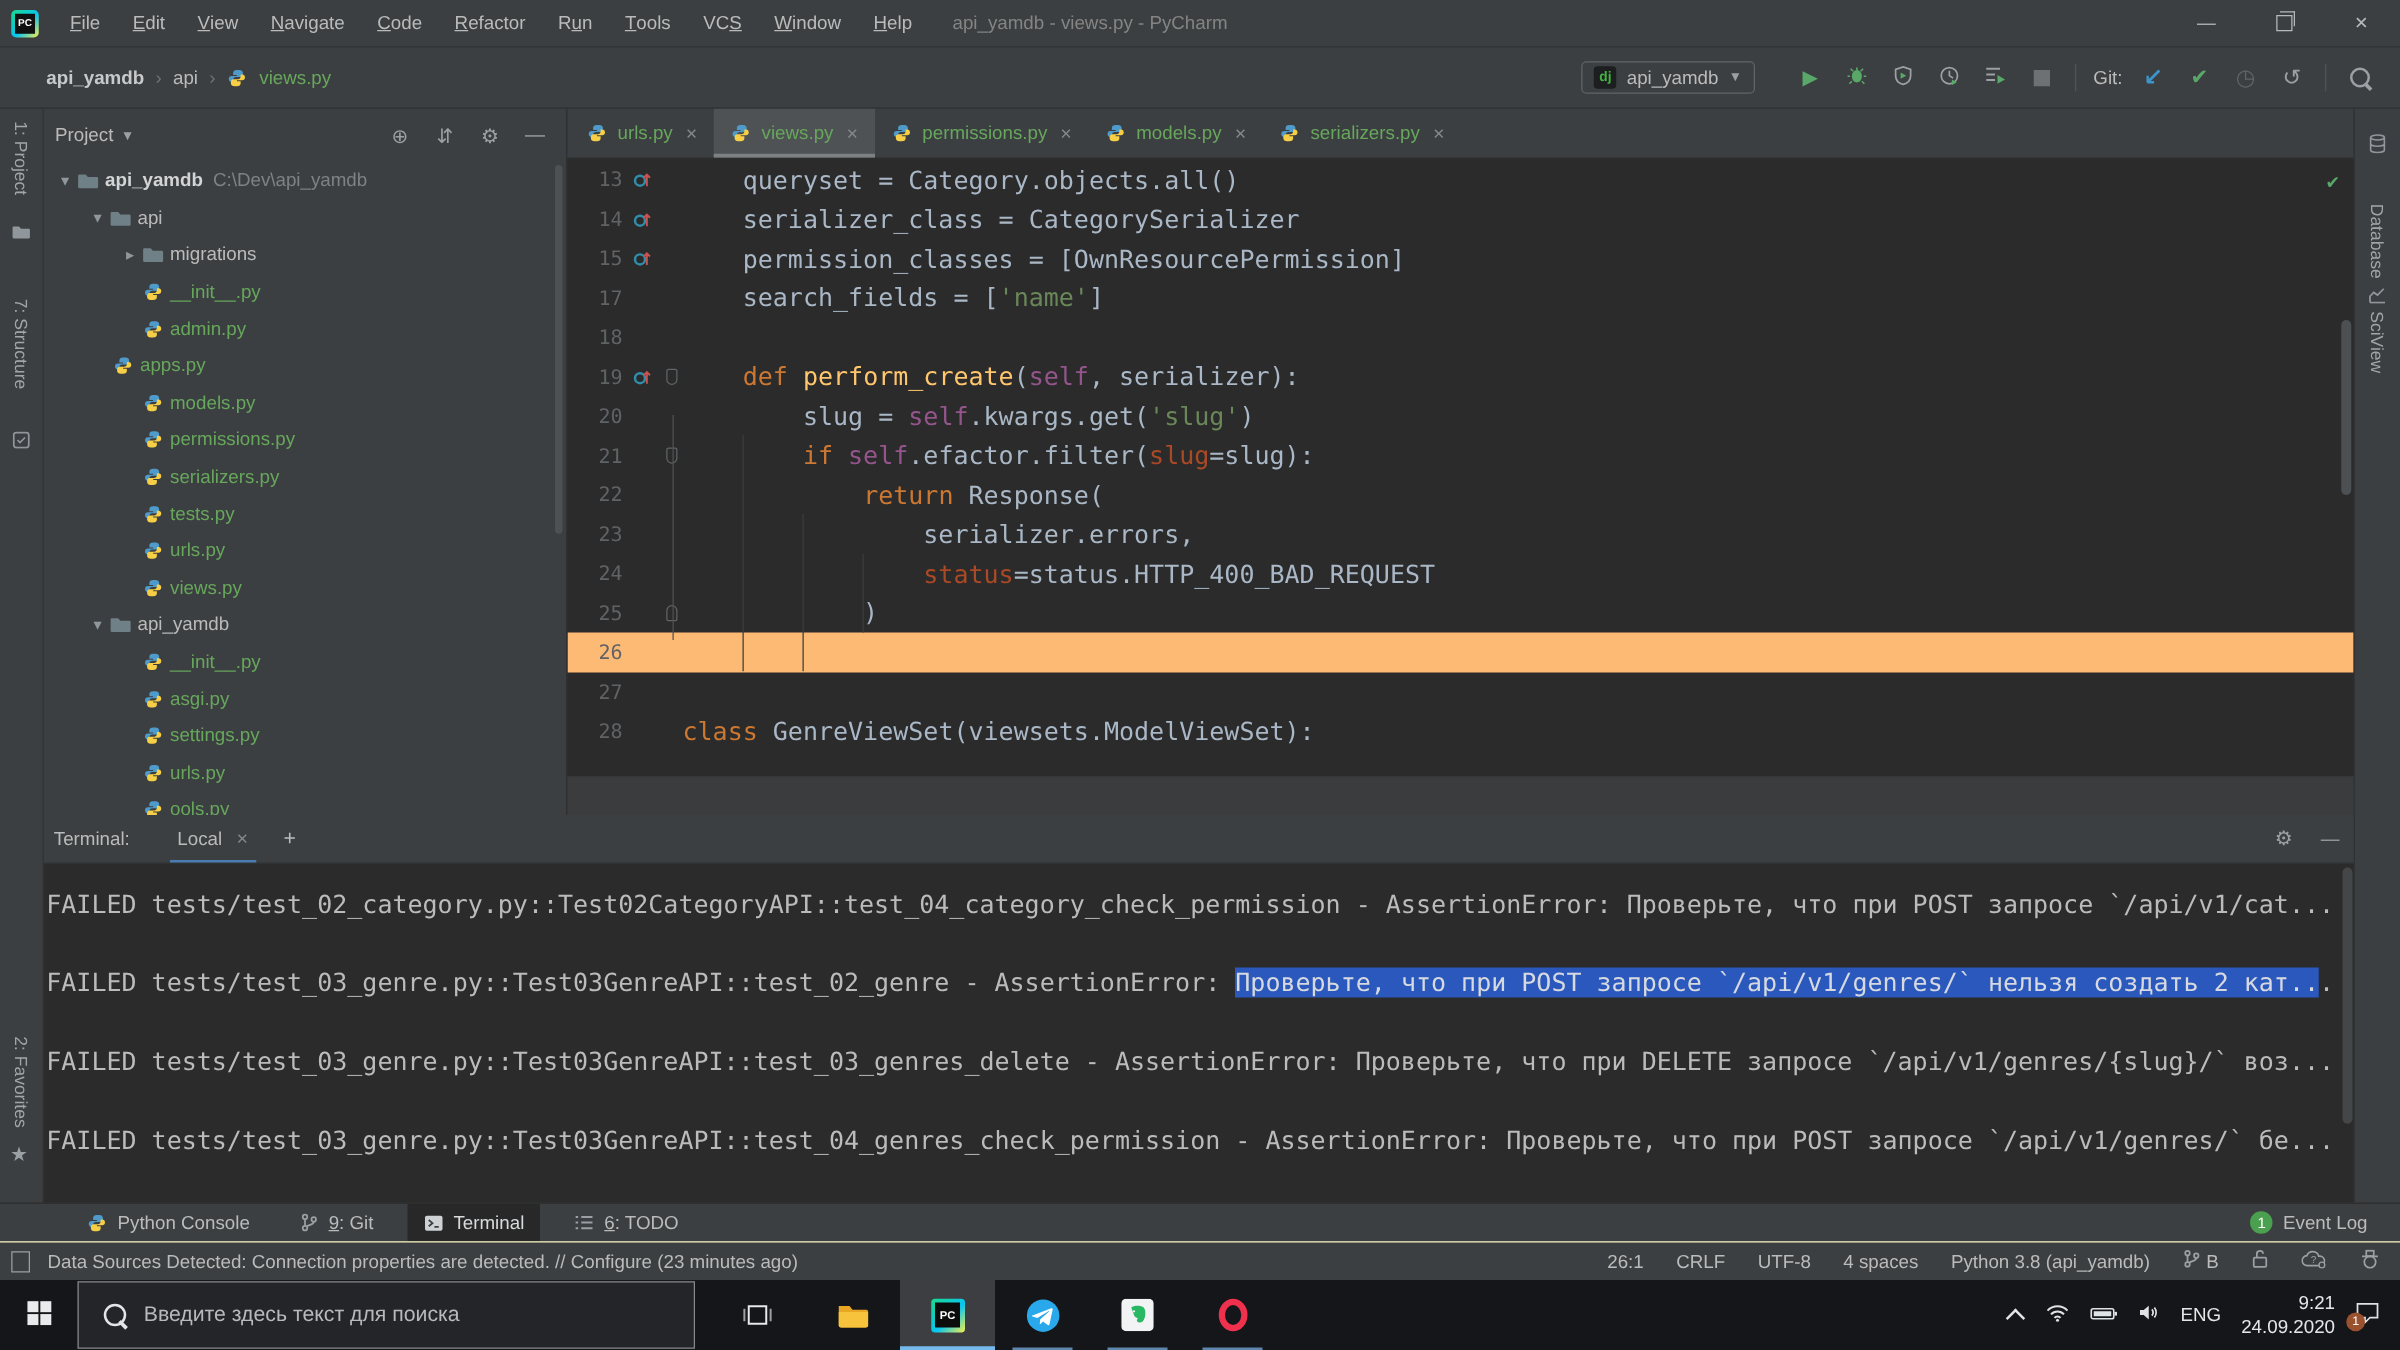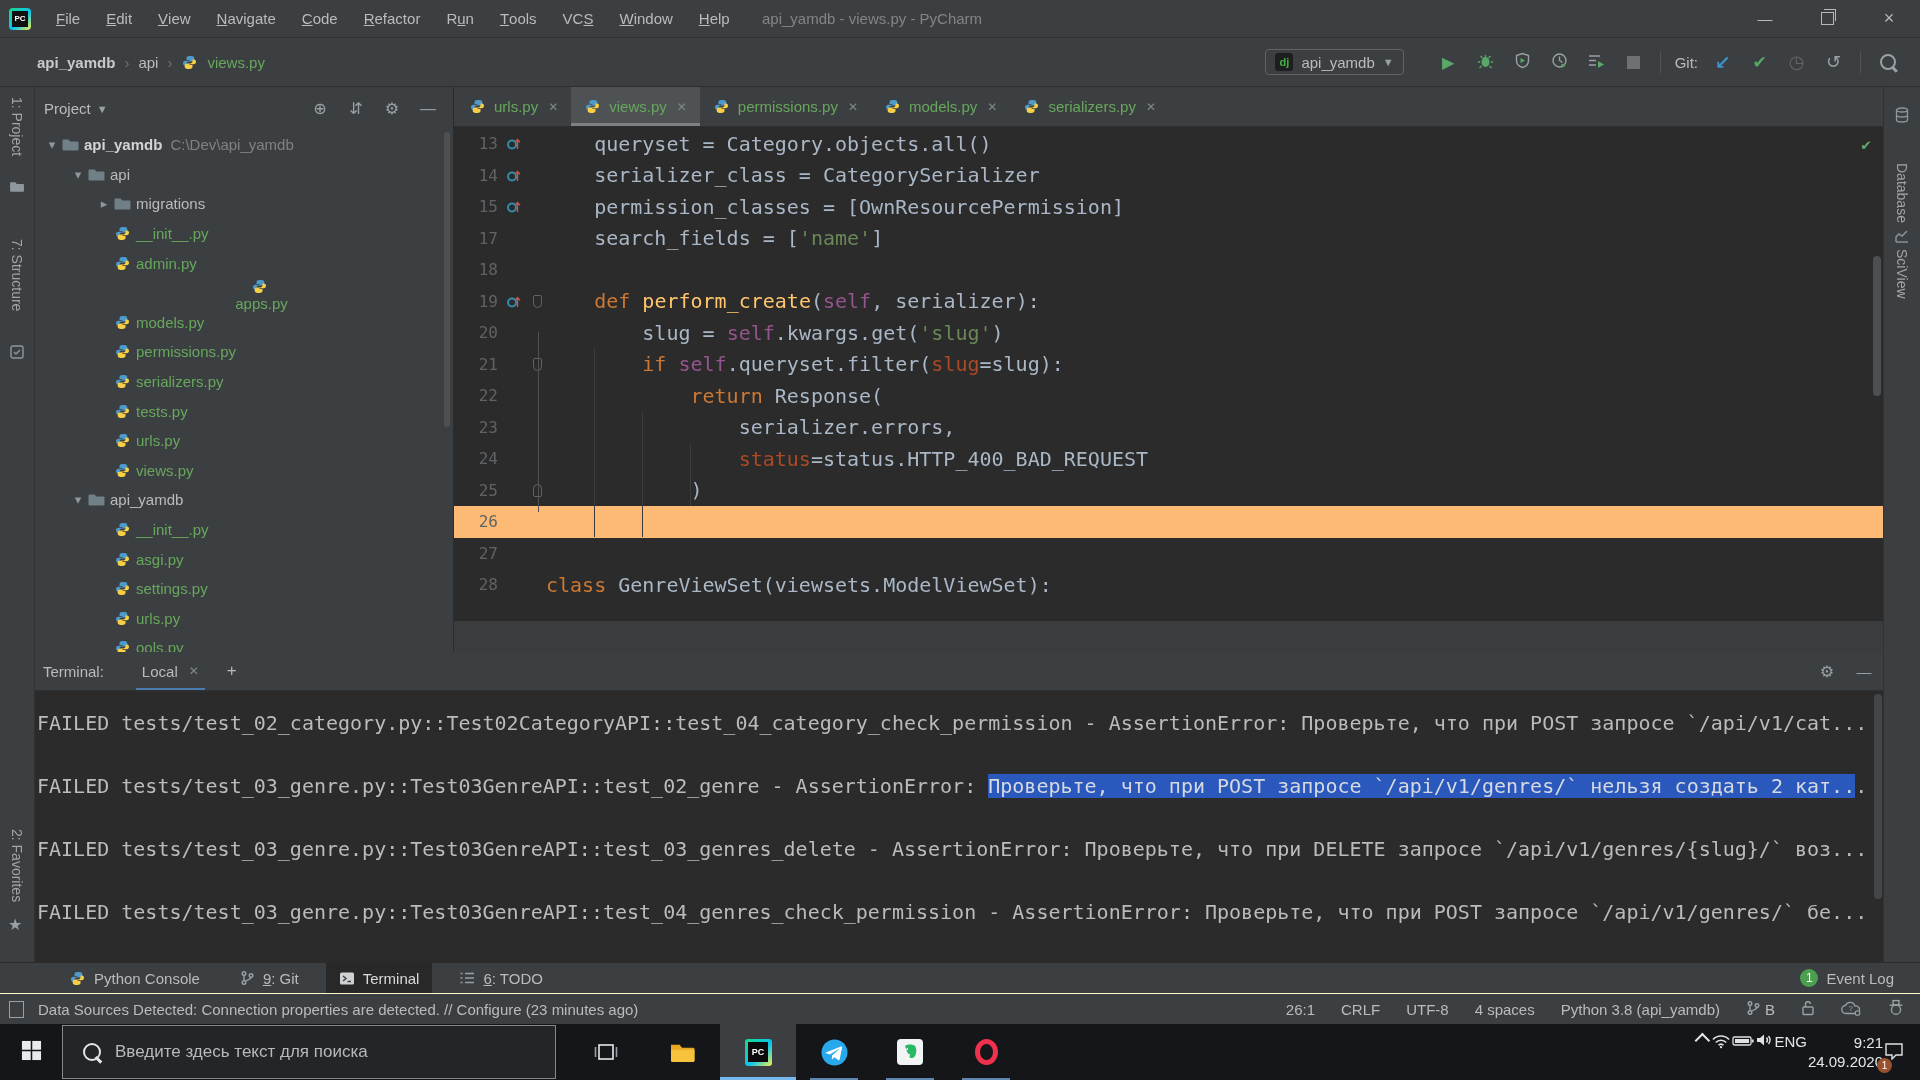--- a/index.html
+++ b/index.html
@@ -139,21 +139,21 @@
   #task-apps{display:flex;margin-left:12px;}
   .app-cell{width:76px;height:56px;display:flex;align-items:center;justify-content:center;position:relative;}
   .app-cell.running::after{content:"";position:absolute;left:14px;right:14px;bottom:0;height:2px;background:#5f86ac;}
   .app-cell.active{background:#3d3e42;}
   .app-cell.active::after{left:0;right:0;height:3px;background:#76b9ed;}
   #pycharm-task-logo{width:27px;height:27px;background:linear-gradient(135deg,#1bd98a,#08c4f0 55%,#f8ef4c);
                      border-radius:3px;position:relative;}
   #pycharm-task-logo::after{content:"PC";position:absolute;left:3.5px;top:3.5px;right:3.5px;bottom:3.5px;background:#0c0c0c;
                      color:#fff;font-size:9px;font-weight:bold;display:flex;align-items:center;justify-content:center;}
   #opera-ring{width:23px;height:26px;border:5.5px solid #f0314e;border-radius:50%;box-sizing:border-box;}
-  #tray{margin-left:auto;display:flex;gap:1px;margin-right:16px;}
+  #tray{margin-left:auto;display:flex;align-items:center;gap:16px;margin-right:16px;}
   #tray-chevron{width:9px;height:9px;border-top:2px solid #e3e5e7;border-left:2px solid #e3e5e7;transform:rotate(45deg) translateY(3px);}
   #tray-lang{color:#e4e6e8;font-size:15px;}
   #tray-clock{text-align:right;color:#e4e6e8;font-size:15px;line-height:19px;}
   #tray-notif{position:relative;display:flex;align-items:center;}
   #notif-badge{position:absolute;left:-7px;bottom:-2px;width:15px;height:15px;border-radius:50%;background:#99512e;
                color:#fff;font-size:10px;display:flex;align-items:center;justify-content:center;}
 </style>
 </head>
 <body>
 
@@ -335,21 +335,21 @@
         <div class="ti" style="padding-left: 60px;">
           <span class="chev"></span>
           <span class="ticon">
             <svg width="17" height="17" viewBox="0 0 17 17">
               <path d="M8.5 2c-2 0-3 .9-3 2.2V6h3v.8H4.2C2.9 6.8 2 7.8 2 9.2c0 1.4.9 2.3 2.2 2.3h1.3V9.8c0-1.2 1-2.2 2.2-2.2h3.6c1.1 0 2-.9 2-2V4.2C13.3 2.9 12 2 10.5 2z" fill="#4e9bcb"></path>
               <path d="M8.5 15c2 0 3-.9 3-2.2V11h-3v-.8h4.3c1.3 0 2.2-1 2.2-2.4 0-1.4-.9-2.3-2.2-2.3h-1.3v1.7c0 1.2-1 2.2-2.2 2.2H5.7c-1.1 0-2 .9-2 2v1.4C3.7 14.1 5 15 6.5 15z" fill="#f7cf46"></path>
             </svg>
           </span>
           <span class="tlabel green">admin.py</span>
         </div>
-        <div class="ti" style="padding-left: 36px; flex-direction: column;">
+        <div class="ti" style="padding-left: 36px;">
           <span class="chev"></span>
           <span class="ticon">
             <svg width="17" height="17" viewBox="0 0 17 17">
               <path d="M8.5 2c-2 0-3 .9-3 2.2V6h3v.8H4.2C2.9 6.8 2 7.8 2 9.2c0 1.4.9 2.3 2.2 2.3h1.3V9.8c0-1.2 1-2.2 2.2-2.2h3.6c1.1 0 2-.9 2-2V4.2C13.3 2.9 12 2 10.5 2z" fill="#4e9bcb"></path>
               <path d="M8.5 15c2 0 3-.9 3-2.2V11h-3v-.8h4.3c1.3 0 2.2-1 2.2-2.4 0-1.4-.9-2.3-2.2-2.3h-1.3v1.7c0 1.2-1 2.2-2.2 2.2H5.7c-1.1 0-2 .9-2 2v1.4C3.7 14.1 5 15 6.5 15z" fill="#f7cf46"></path>
             </svg>
           </span>
           <span class="tlabel green">apps.py</span>
         </div>
         <div class="ti" style="padding-left: 60px;">
@@ -542,21 +542,21 @@
                 <circle cx="6" cy="8.5" r="4" fill="none" stroke="#2f8eab" stroke-width="2"></circle>
                 <path d="M11.5 13V4M9 6.2 11.5 3.6 14 6.2" fill="none" stroke="#c75450" stroke-width="1.5"></path>
               </svg></span><span class="gf"></span><span class="ct"><span class="tk-d">    permission_classes = [OwnResourcePermission]</span></span></div>
           <div class="cl"><span class="ln">17</span><span class="gi"></span><span class="gf"></span><span class="ct"><span class="tk-d">    search_fields = [</span><span class="tk-g">'name'</span><span class="tk-d">]</span></span></div>
           <div class="cl"><span class="ln">18</span><span class="gi"></span><span class="gf"></span><span class="ct"></span></div>
           <div class="cl"><span class="ln">19</span><span class="gi"><svg width="15" height="15" viewBox="0 0 15 15">
                 <circle cx="6" cy="8.5" r="4" fill="none" stroke="#2f8eab" stroke-width="2"></circle>
                 <path d="M11.5 13V4M9 6.2 11.5 3.6 14 6.2" fill="none" stroke="#c75450" stroke-width="1.5"></path>
               </svg></span><span class="gf"><span class="fm"></span></span><span class="ct"><span class="tk-d">    </span><span class="tk-k">def </span><span class="tk-f">perform_create</span><span class="tk-d">(</span><span class="tk-s">self</span><span class="tk-d">, serializer):</span></span></div>
           <div class="cl"><span class="ln">20</span><span class="gi"></span><span class="gf"></span><span class="ct"><span class="tk-d">        slug = </span><span class="tk-s">self</span><span class="tk-d">.kwargs.get(</span><span class="tk-g">'slug'</span><span class="tk-d">)</span></span></div>
-          <div class="cl"><span class="ln">21</span><span class="gi"></span><span class="gf"><span class="fm"></span></span><span class="ct"><span class="tk-d">        </span><span class="tk-k">if </span><span class="tk-s">self</span><span class="tk-d">.queryset.filter(</span><span class="tk-p">slug</span><span class="tk-d">=slug):</span></span></div>
+          <div class="cl"><span class="ln">21</span><span class="gi"></span><span class="gf"><span class="fm"></span></span><span class="ct"><span class="tk-d">        </span><span class="tk-k">if </span><span class="tk-s">self</span><span class="tk-d">.efactor.filter(</span><span class="tk-p">slug</span><span class="tk-d">=slug):</span></span></div>
           <div class="cl"><span class="ln">22</span><span class="gi"></span><span class="gf"></span><span class="ct"><span class="tk-d">            </span><span class="tk-k">return</span><span class="tk-d"> Response(</span></span></div>
           <div class="cl"><span class="ln">23</span><span class="gi"></span><span class="gf"></span><span class="ct"><span class="tk-d">                serializer.errors,</span></span></div>
           <div class="cl"><span class="ln">24</span><span class="gi"></span><span class="gf"></span><span class="ct"><span class="tk-d">                </span><span class="tk-p">status</span><span class="tk-d">=status.HTTP_400_BAD_REQUEST</span></span></div>
           <div class="cl"><span class="ln">25</span><span class="gi"></span><span class="gf"><span class="fm end"></span></span><span class="ct"><span class="tk-d">            )</span></span></div>
           <div class="cl cur"><span class="ln">26</span><span class="gi"></span><span class="gf"></span><span class="ct"></span></div>
           <div class="cl"><span class="ln">27</span><span class="gi"></span><span class="gf"></span><span class="ct"></span></div>
           <div class="cl"><span class="ln">28</span><span class="gi"></span><span class="gf"></span><span class="ct"><span class="tk-k">class </span><span class="tk-d">GenreViewSet(viewsets.ModelViewSet):</span></span></div>
         </div>
       <div class="ig" style="left:140px;top:221px;height:189px;"></div>
       <div class="ig" style="left:188px;top:284px;height:126px;"></div>

